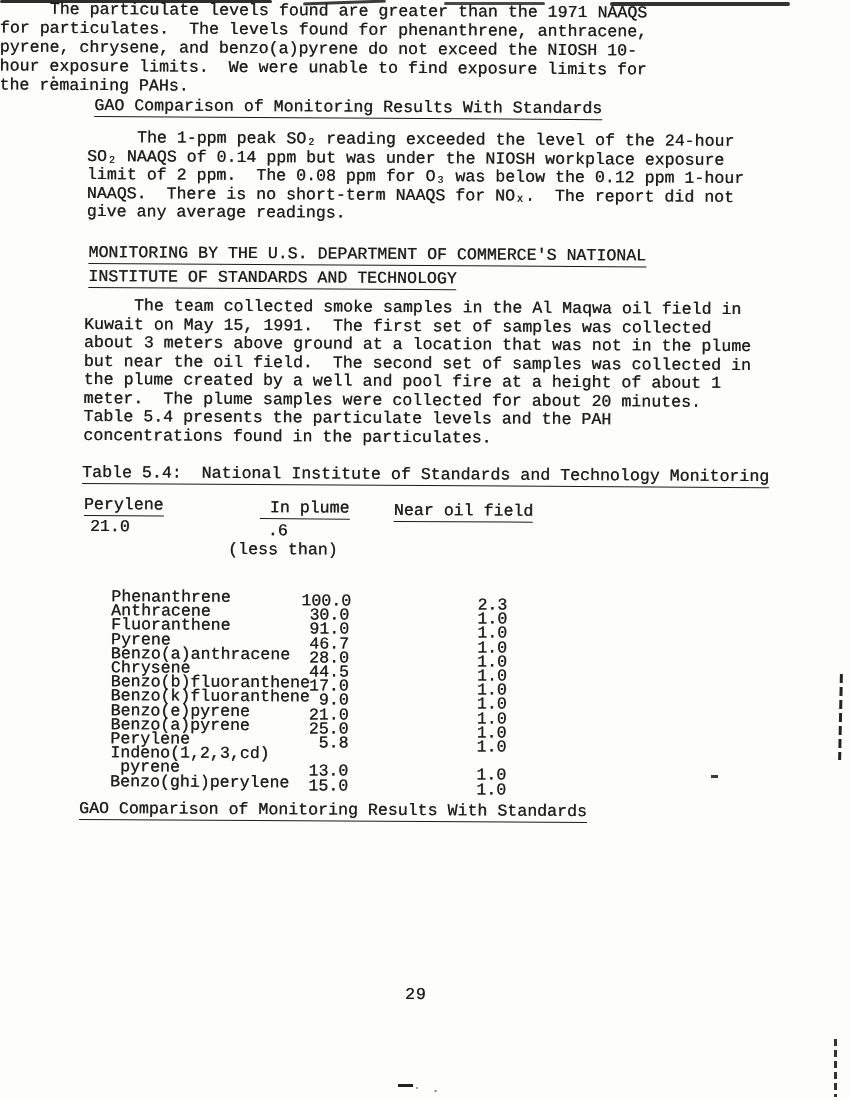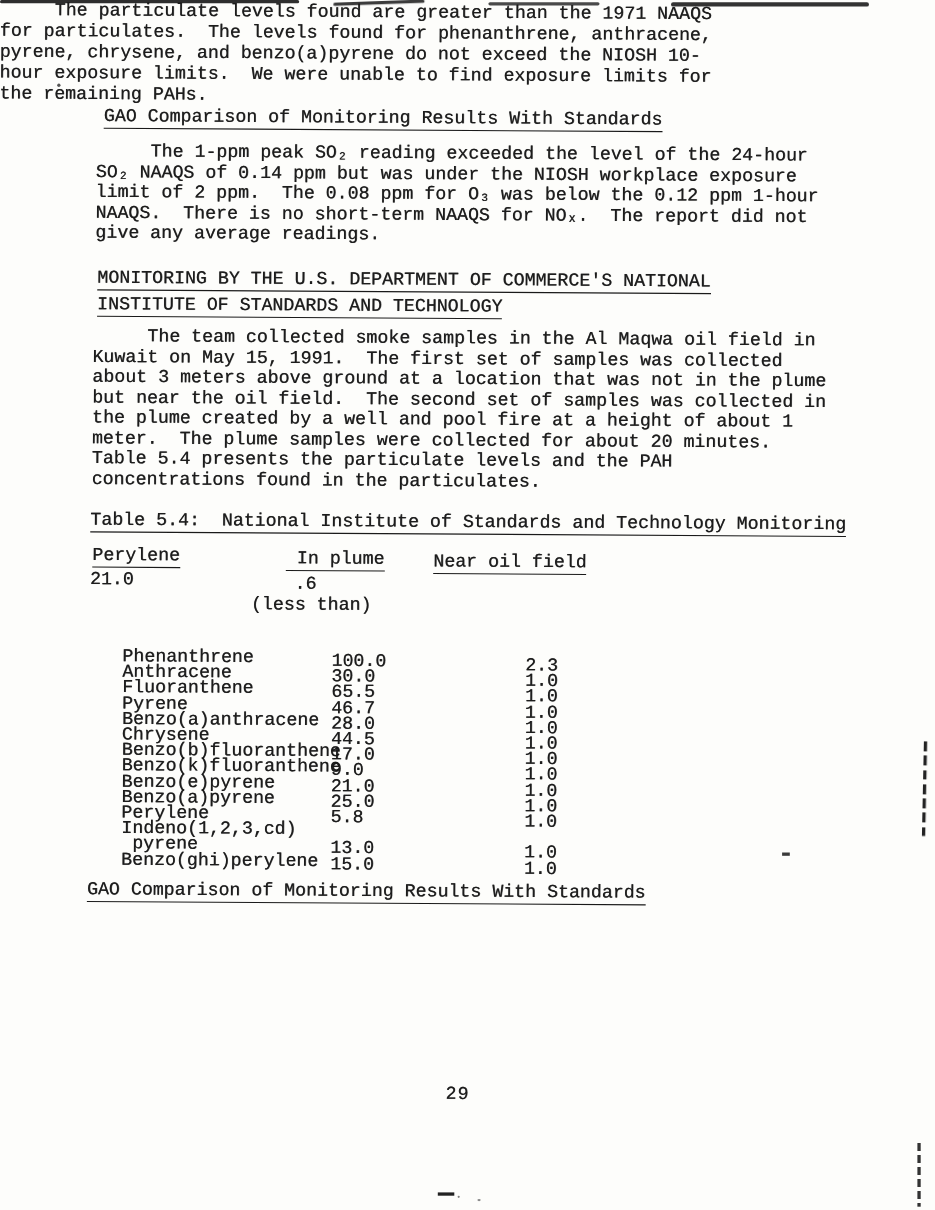--- a/index.html
+++ b/index.html
@@ -25,21 +25,21 @@
   .ttitle{top:463px;left:85px;}
   .thead{top:495px;left:0;width:850px;height:20px;}
   .col-pollutant{position:absolute;left:87px;top:0;}
   .col-plume{position:absolute;left:263px;top:2px;}
   .col-near{position:absolute;left:397px;top:4px;}
   .tintro{top:517px;left:85px;line-height:14.8px;}
   .tintro .trow + .trow{margin-top:3px;}
   .tbody{top:590px;left:85px;line-height:14.2px;}
   .trow{display:flex;align-items:flex-end;}
   .c-name{width:220px;white-space:pre;}
-  .c-plume{width:48px;text-align:left;transform:translateY(3px);white-space:pre;}
+  .c-plume{width:48px;text-align:right;transform:translateY(3px);white-space:pre;}
   .c-near{width:210px;text-align:right;padding-right:52px;transform:translateY(6px);
           white-space:pre;box-sizing:border-box;}
   .c-near.paren{padding-right:2px;transform:translateY(7px);}
   .h3{top:799px;left:84px;}
   .pagenum{top:983px;left:411px;letter-spacing:1px;}
   
   .streak{position:absolute;background:#3c3c3c;border-radius:2px;filter:blur(0.3px);}
   .s1{left:0;top:0;width:272px;height:3px;background:#2e2e2e;}
   .s2{left:303px;top:1px;width:83px;height:3px;transform:rotate(-2deg);}
   .s3{left:444px;top:2px;width:101px;height:3px;background:#4a4a4a;}
@@ -128,21 +128,21 @@
           <div class="c-plume">100.0</div>
           <div class="c-near">2.3</div>
         </div>
         <div class="trow">
           <div class="c-name">   Anthracene</div>
           <div class="c-plume">30.0</div>
           <div class="c-near">1.0</div>
         </div>
         <div class="trow">
           <div class="c-name">   Fluoranthene</div>
-          <div class="c-plume">65.5</div>
+          <div class="c-plume">91.0</div>
           <div class="c-near">1.0</div>
         </div>
         <div class="trow">
           <div class="c-name">   Pyrene</div>
           <div class="c-plume">46.7</div>
           <div class="c-near">1.0</div>
         </div>
         <div class="trow">
           <div class="c-name">   Benzo(a)anthracene</div>
           <div class="c-plume">28.0</div>

